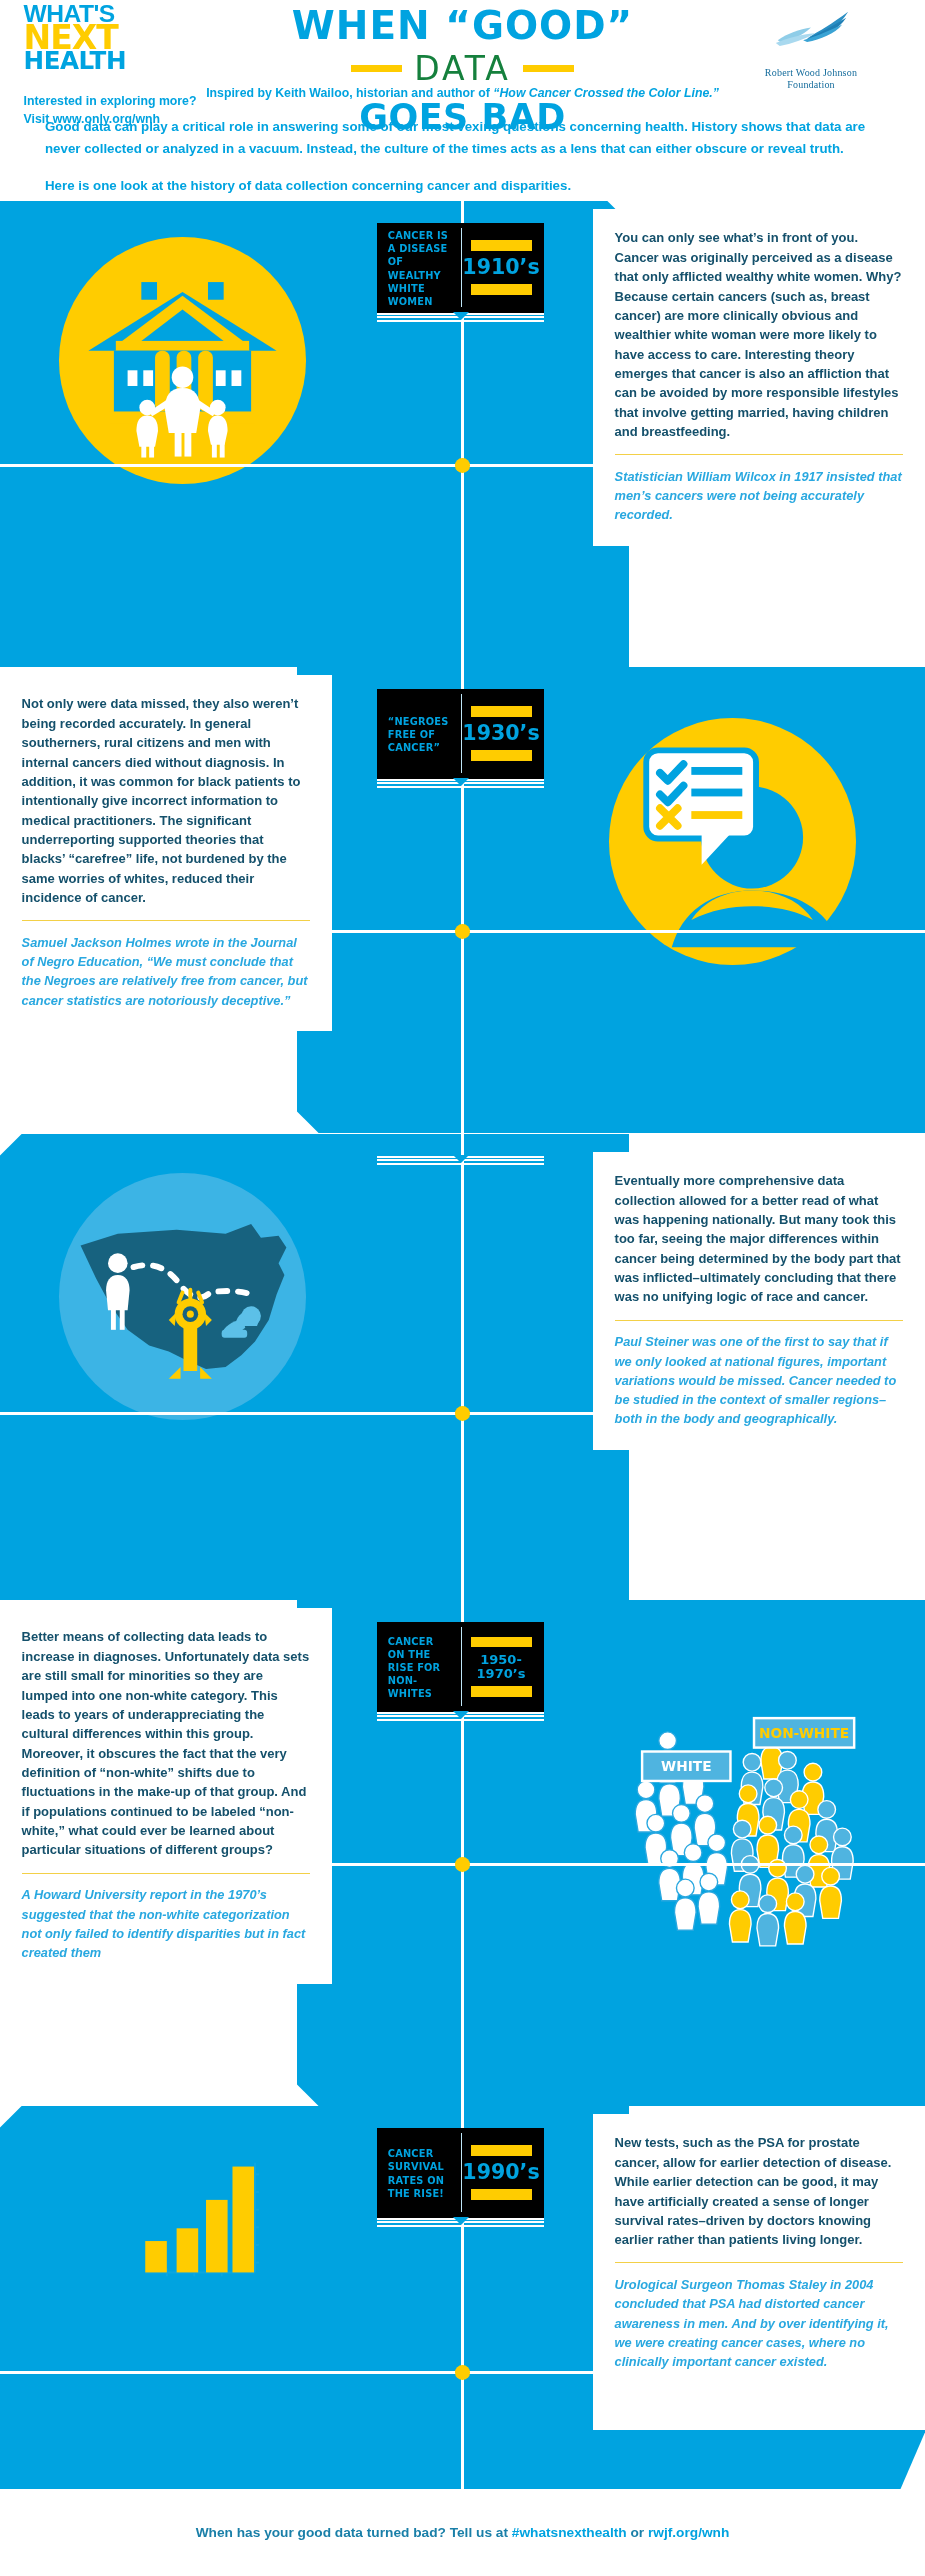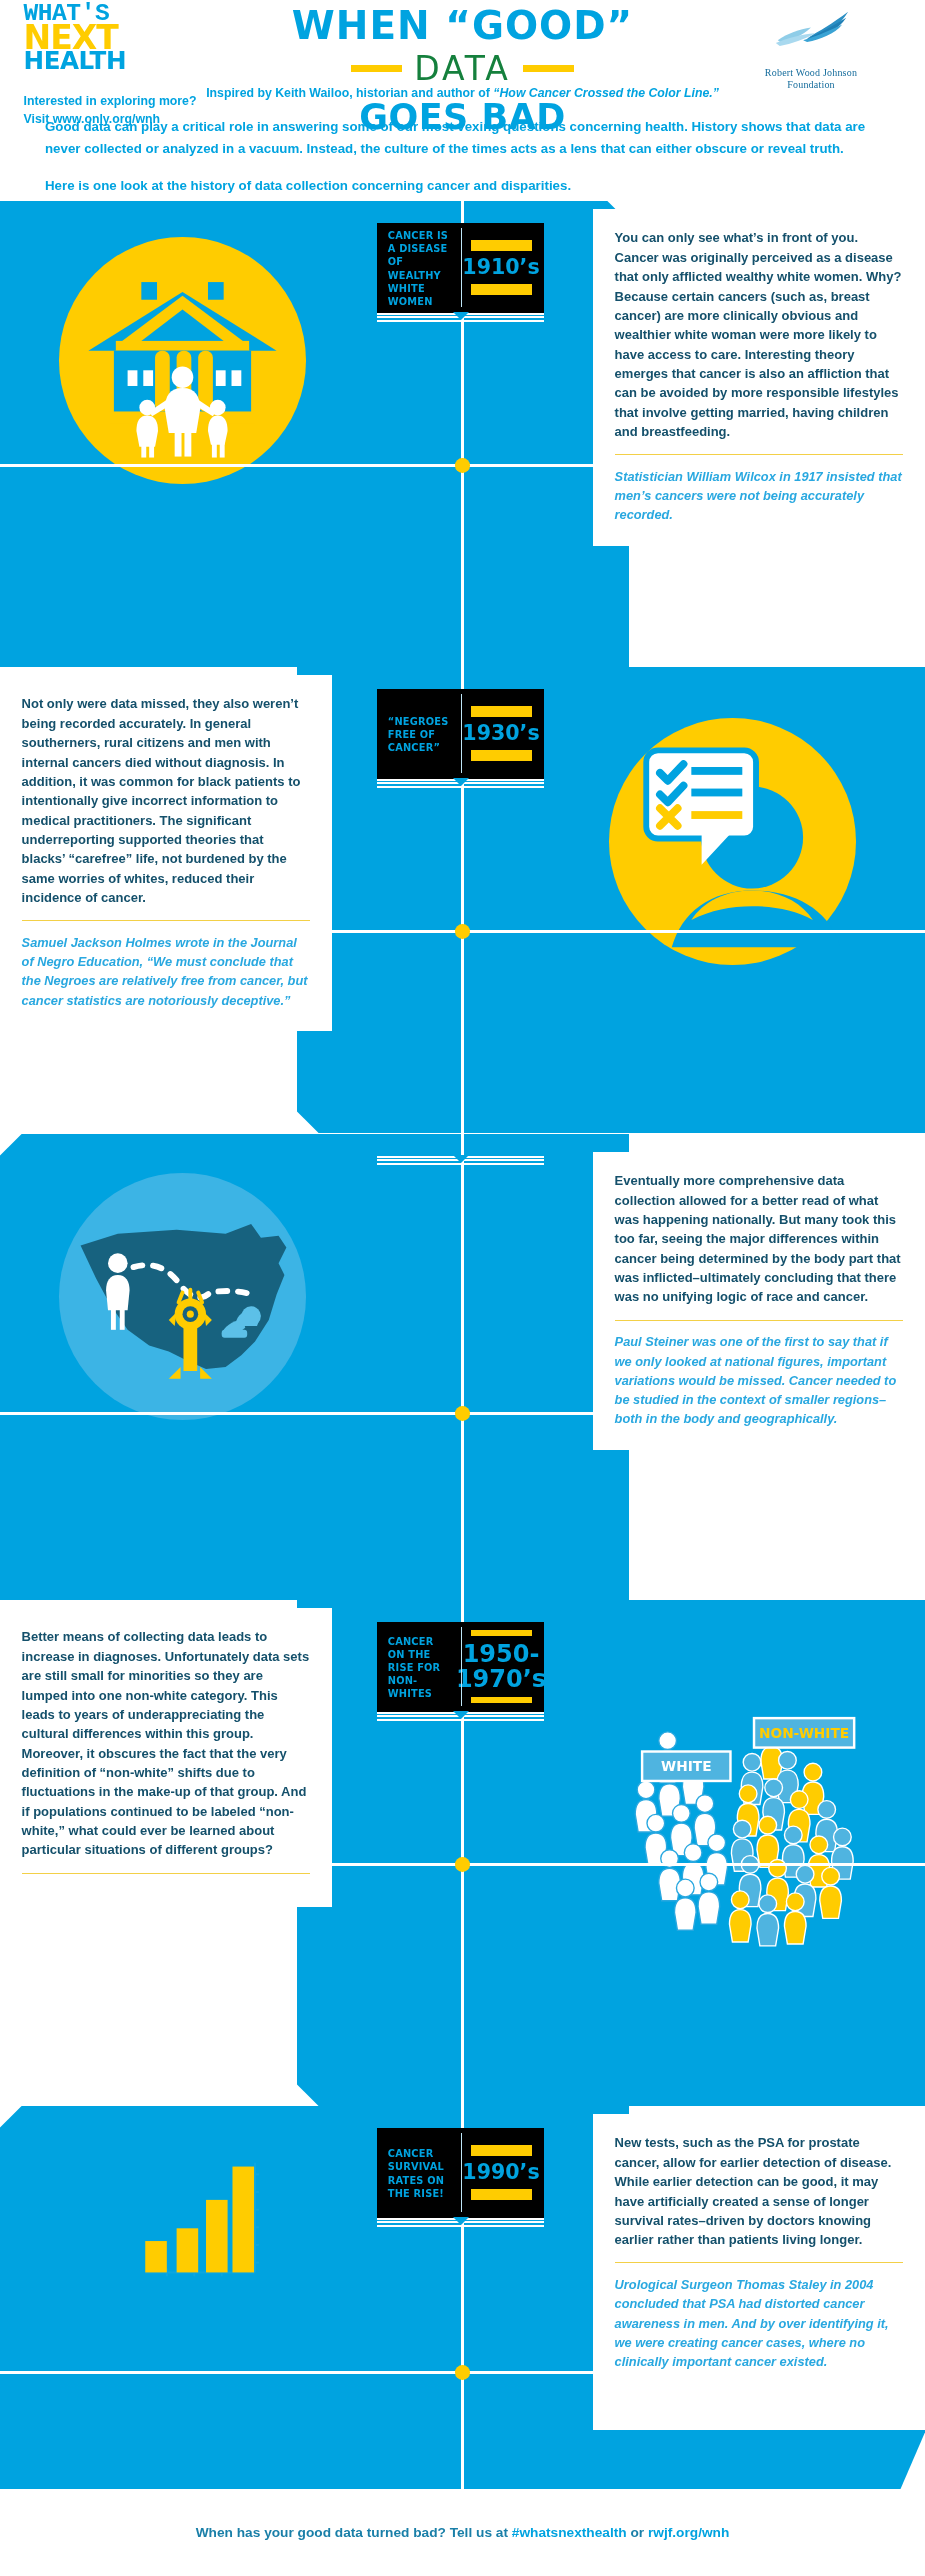--- a/index.html
+++ b/index.html
@@ -11,21 +11,21 @@
   body { width: 925px; height: 2576px; position: relative; overflow: hidden; }
 
   
   :root {}
 
   
   .header { position: relative; width: 925px; height: 201px; background: #fff; }
 
   .wnh-logo { position: absolute; left: 23.6px; top: 3.9px; width: 177px; line-height: 0.82; }
   .wnh-logo .l1 { font-size: 24.6px; font-weight: 800; letter-spacing: -0.5px; color:#00a3e0;
-                  font-family: Liberation Mono, monospace; display:block; }
+                  font-family: Liberation Sans, sans-serif; display:block; }
   .wnh-logo .l2 { font-size: 33px; font-weight: 800; letter-spacing: -1px; color:#ffcc00;
                   font-family: "DejaVu Sans", sans-serif; display:block; }
   .wnh-logo .l3 { font-size: 24.6px; font-weight: 800; letter-spacing: -0.5px; color:#00a3e0;
                   font-family: "DejaVu Sans", sans-serif; display:block; }
 
   .wnh-sub { position:absolute; left:23.6px; top:92px; width:295px; color:#00a3e0;
              font-size:12.3px; font-weight:700; line-height:1.5; }
 
   .title-block { position:absolute; left:0; top:5.9px; width:925px; text-align:center; }
   .title-l1 { font-size:39px; font-weight:800; color:#00a3e0; letter-spacing:1px;
@@ -81,21 +81,21 @@
                     background:#bfe6f7; }
   .book-label { width:81px; padding:9.8px 5.9px 7.9px 10.8px; display:flex; flex-direction:column;
                 justify-content:center; }
   .book-label span { color:#00a3e0; font-size:9.8px; font-weight:800; line-height:1.35;
                      letter-spacing:0.2px; font-family:"DejaVu Sans", sans-serif; }
   .book-year { width:86px; display:flex; flex-direction:column; align-items:center;
                justify-content:center; padding:8.8px 7.9px; gap:5.9px; }
   .bar-y { width:61px; height:10.8px; background:#ffcc00; }
   .book-year .yr { color:#00a3e0; font-size:20.6px; font-weight:800; line-height:1.02;
                    font-family:"DejaVu Sans", sans-serif; text-align:center; }
-  .book-year .yr.two { font-size:24px; }
+  .book-year .yr.two { font-size:13px; }
   .book-pages { position:relative; height:11.8px; }
   .book-pages i { position:absolute; left:0; width:100%; height:2px; background:#ffffff; display:block; }
   .book-pages i:nth-child(1){ top:0px; }
   .book-pages i:nth-child(2){ top:3.9px; }
   .book-pages i:nth-child(3){ top:7.9px; }
   .book-v { position:absolute; left:50%; transform:translateX(-50%); top:-1px;
             width:0; height:0; border-left:8.8px solid transparent; border-right:8.8px solid transparent;
             border-top:8.8px solid #00a3e0; }
 
   
@@ -520,20 +520,21 @@
         <span class="book-v"></span>
       </div>
     </div>
 
     <div class="connector" style="left:332px; top:263px; width:593px;"></div>
     <div class="dot" style="top:257px;"></div>
 
     <div class="card card-left" style="top:7.9px;">
       <p class="body">Better means of collecting data leads to increase in diagnoses. Unfortunately data sets are still small for minorities so they are lumped into one non-white category. This leads to years of underappreciating the cultural differences within this group. Moreover, it obscures the fact that the very definition of “non-white” shifts due to fluctuations in the make-up of that group. And if populations continued to be labeled “non-white,” what could ever be learned about particular situations of different groups?</p>
       <div class="rule"></div>
+      <p class="quote">A Howard University report in the 1970’s suggested that the non-white categorization not only failed to identify disparities but in fact created them</p>
     </div>
   </div>
 
   <div class="section" style="position:absolute; left:0; top:1905px; height:383px;">
     <div class="panel panel-left cut-tl" style="height:383px;"></div>
     <div class="panel" style="left:297px; top:324px; width:629px; height:59px;
          clip-path: polygon(0 0, 100% 0, calc(100% - 25.5px) 100%, 0 100%);"></div>
 
     <div class="illus" style="left:59px; top:39px;">
       <svg width="247" height="247" viewBox="0 0 252 252">

